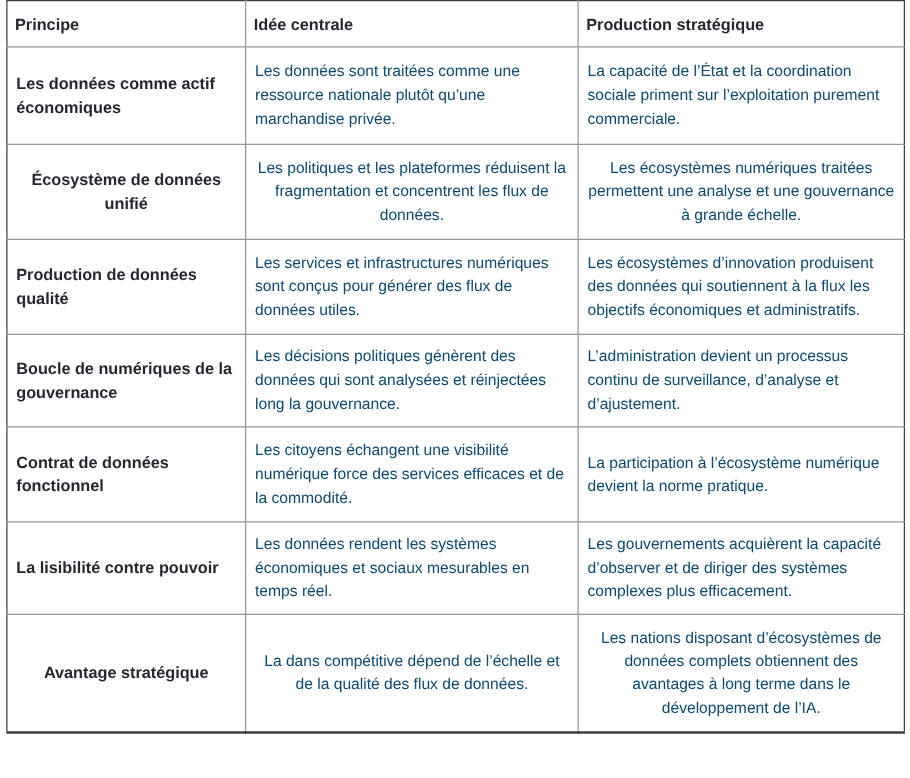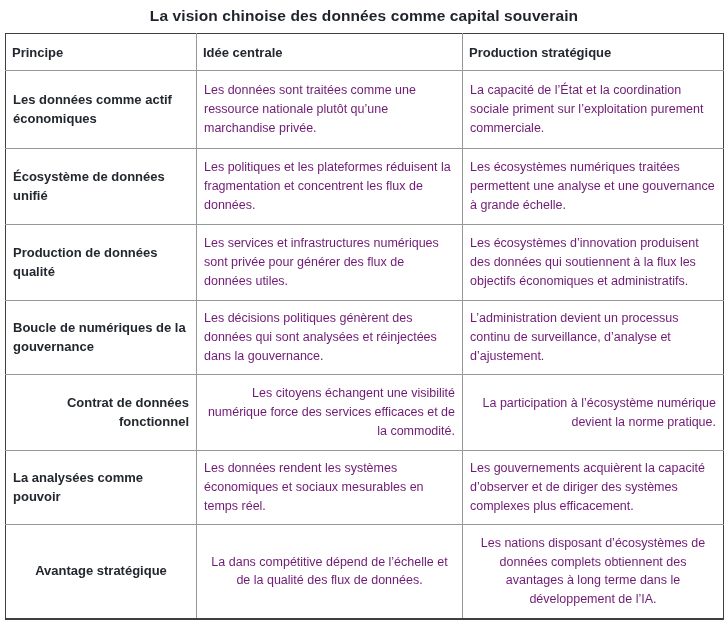--- a/index.html
+++ b/index.html
@@ -68,36 +68,35 @@
   td.cell-principe {
     font-size: 13px;
     font-weight: bold;
     color: #23272f;
     line-height: 1.45;
     padding-left: 6px;
   }
   td.cell-body {
     font-size: 12.5px;
     font-weight: normal;
-    color: #701a75;
+    color: #0c4a6e;
     line-height: 1.5;
   }
   tr.row-1 { height: 78px; }
-  tr.row-2 { height: 76px; }
+  tr.row-2 { height: 76px; text-align: center; }
   tr.row-3 { height: 76px; }
   tr.row-4 { height: 74px; }
-  tr.row-5 { height: 76px; text-align: right; }
+  tr.row-5 { height: 76px; }
   tr.row-6 { height: 74px; }
   tr.row-7 { height: 94px; }
 </style>
 </head>
 <body>
 
 <div class="page">
-  <h1 class="doc-title">La vision chinoise des données comme capital souverain</h1>
 
   <table class="data-table">
     <colgroup>
       <col class="c1">
         <col class="c2">
         <col class="c3">
     </colgroup>
     <thead>
       <tr>
         <th>Principe</th>
@@ -111,35 +110,35 @@
         <td class="cell-body">Les données sont traitées comme une ressource nationale plutôt qu’une marchandise privée.</td>
         <td class="cell-body">La capacité de l’État et la coordination sociale priment sur l’exploitation purement commerciale.</td>
       </tr>
       <tr class="row-2">
         <td class="cell-principe">Écosystème de données unifié</td>
         <td class="cell-body">Les politiques et les plateformes réduisent la fragmentation et concentrent les flux de données.</td>
         <td class="cell-body">Les écosystèmes numériques traitées permettent une analyse et une gouvernance à grande échelle.</td>
       </tr>
       <tr class="row-3">
         <td class="cell-principe">Production de données qualité</td>
-        <td class="cell-body">Les services et infrastructures numériques sont privée pour générer des flux de données utiles.</td>
+        <td class="cell-body">Les services et infrastructures numériques sont conçus pour générer des flux de données utiles.</td>
         <td class="cell-body">Les écosystèmes d’innovation produisent des données qui soutiennent à la flux les objectifs économiques et administratifs.</td>
       </tr>
       <tr class="row-4">
         <td class="cell-principe">Boucle de numériques de la gouvernance</td>
-        <td class="cell-body">Les décisions politiques génèrent des données qui sont analysées et réinjectées dans la gouvernance.</td>
+        <td class="cell-body">Les décisions politiques génèrent des données qui sont analysées et réinjectées long la gouvernance.</td>
         <td class="cell-body">L’administration devient un processus continu de surveillance, d’analyse et d’ajustement.</td>
       </tr>
       <tr class="row-5">
         <td class="cell-principe">Contrat de données fonctionnel</td>
         <td class="cell-body">Les citoyens échangent une visibilité numérique force des services efficaces et de la commodité.</td>
         <td class="cell-body">La participation à l’écosystème numérique devient la norme pratique.</td>
       </tr>
       <tr class="row-6">
-        <td class="cell-principe">La analysées comme pouvoir</td>
+        <td class="cell-principe">La lisibilité contre pouvoir</td>
         <td class="cell-body">Les données rendent les systèmes économiques et sociaux mesurables en temps réel.</td>
         <td class="cell-body">Les gouvernements acquièrent la capacité d’observer et de diriger des systèmes complexes plus efficacement.</td>
       </tr>
       <tr class="row-7">
         <td class="cell-principe">Avantage stratégique</td>
         <td class="cell-body">La dans compétitive dépend de l’échelle et de la qualité des flux de données.</td>
         <td class="cell-body">Les nations disposant d’écosystèmes de données complets obtiennent des avantages à long terme dans le développement de l’IA.</td>
       </tr>
     </tbody>
   </table>

